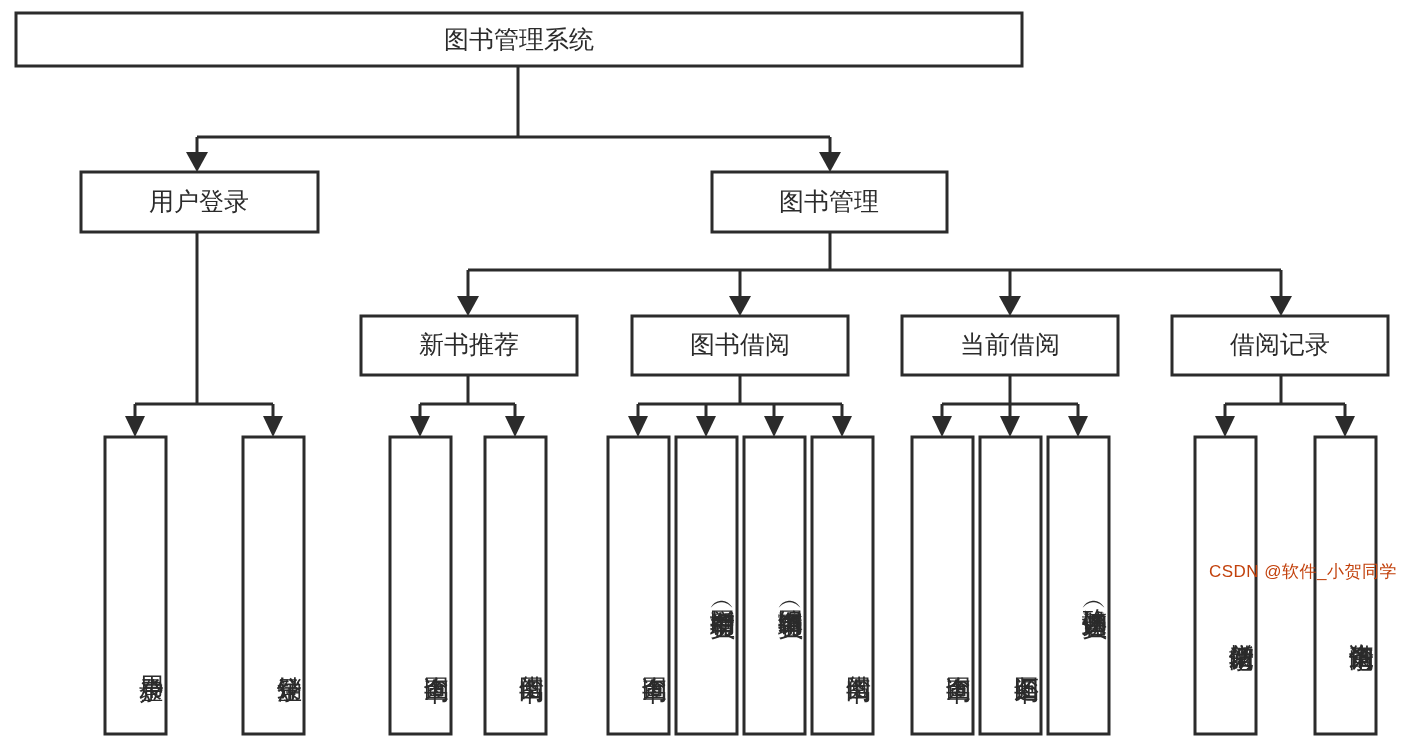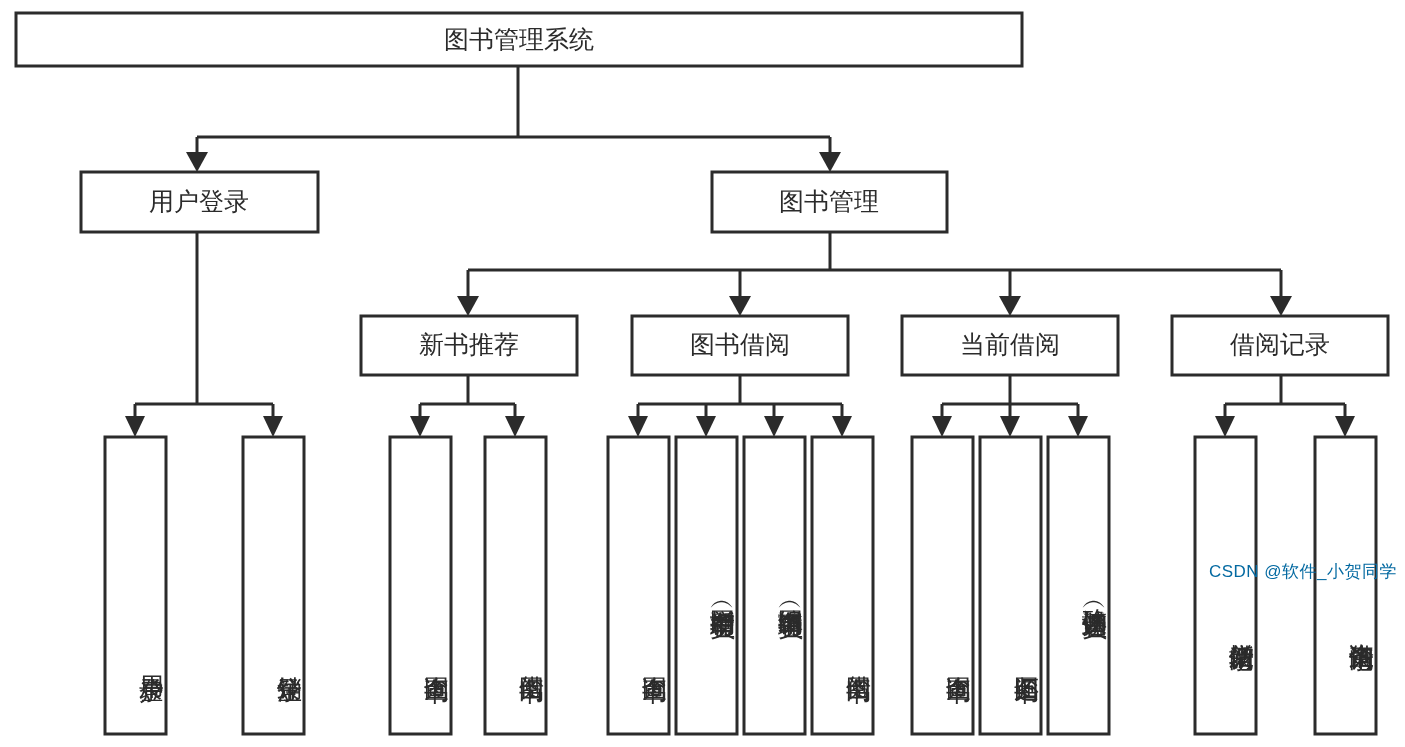--- a/index.html
+++ b/index.html
@@ -63,21 +63,21 @@
     justify-content: center;
     pointer-events: none;
     user-select: none;
   }
   .watermark {
     position: absolute;
     right: 8px;
     bottom: 4px;
     font-family: "Liberation Sans", "DejaVu Sans", sans-serif;
     font-size: 17px;
-    color: #0369a1;
+    color: #c2410c;
     letter-spacing: 0.5px;
     white-space: nowrap;
   }
 </style>
 </head>
 <body>
 
 <div id="diagram-root">
 
   <svg class="canvas" viewBox="0 0 1405 747">

